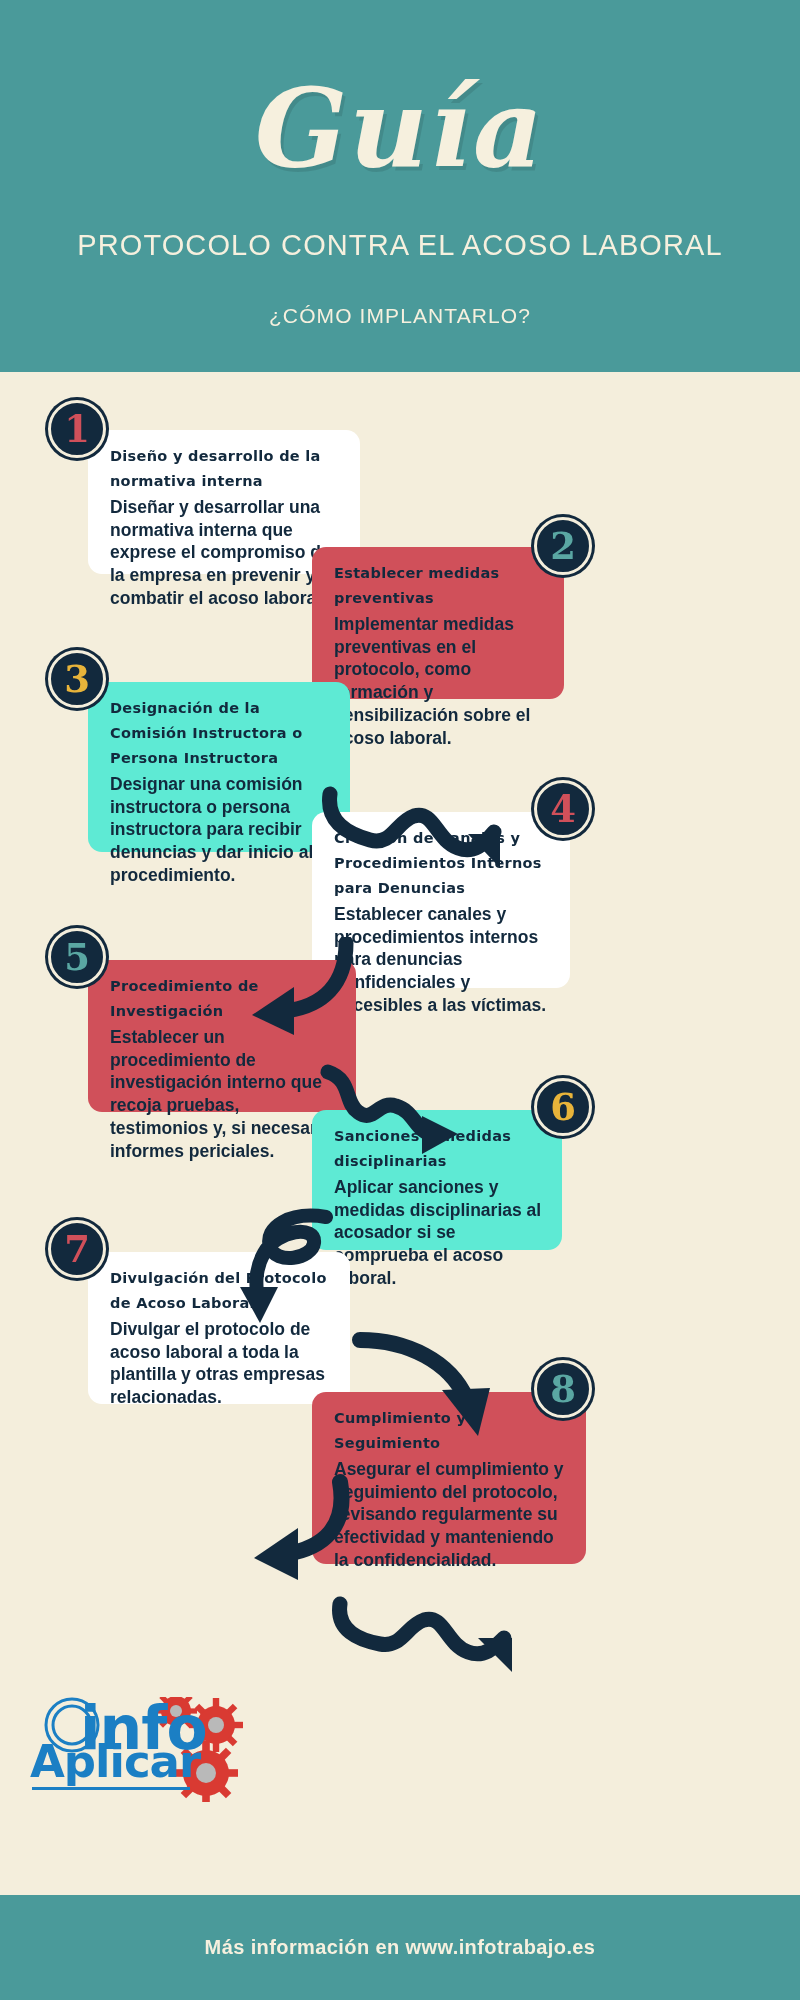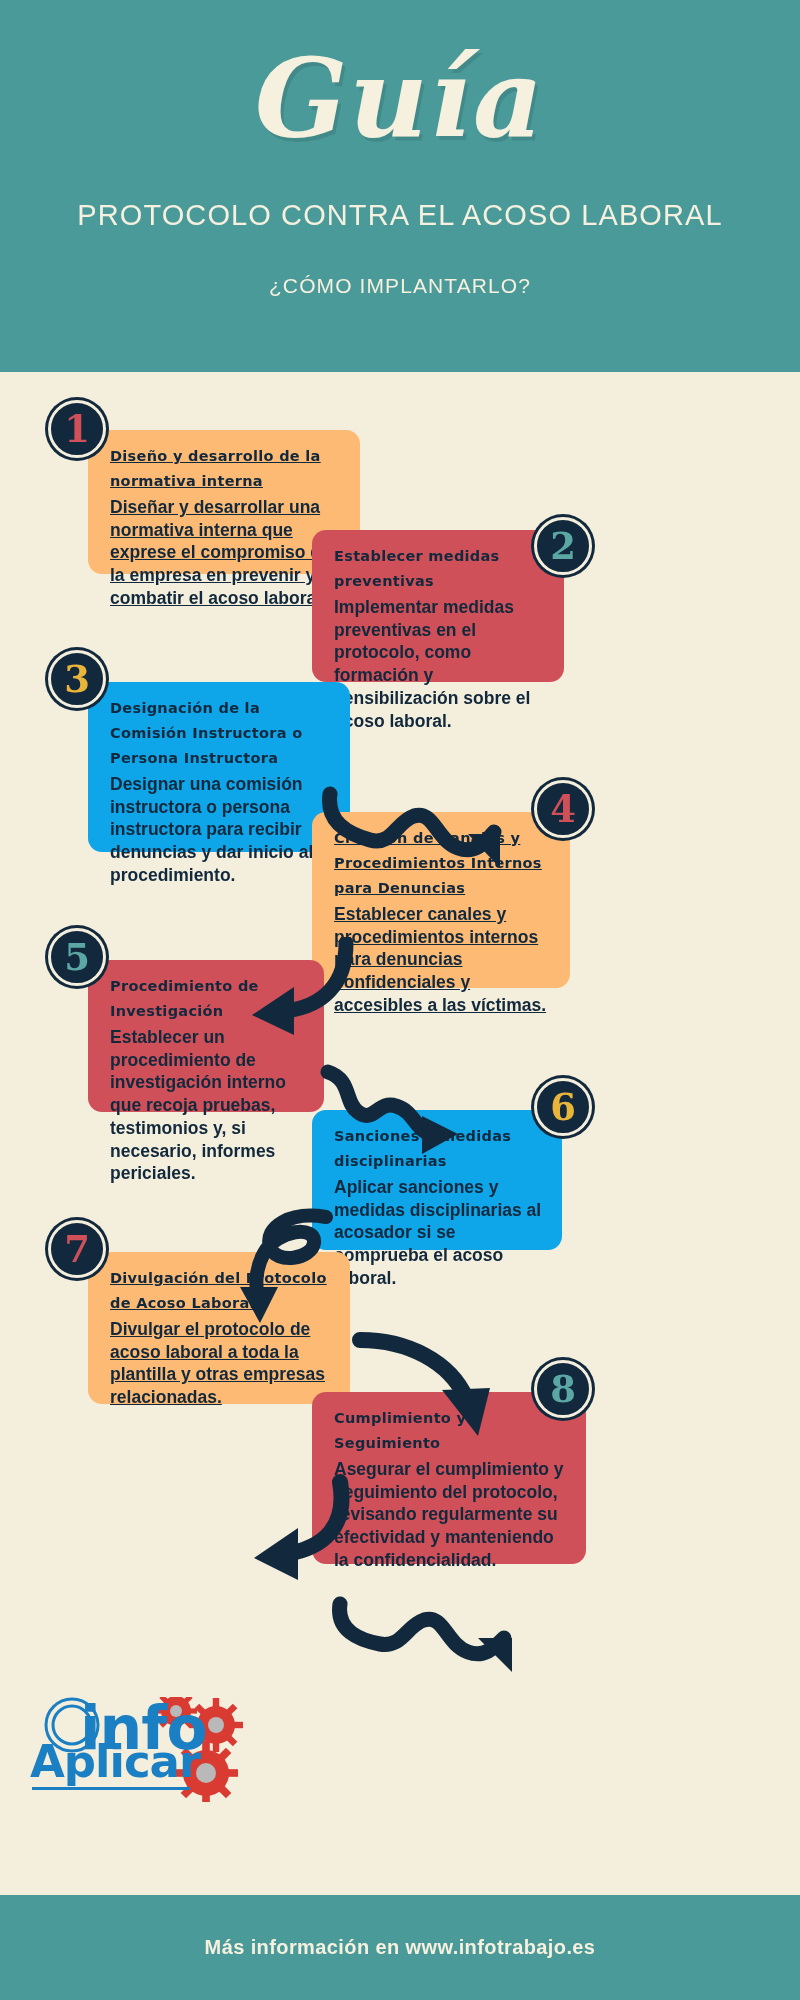--- a/index.html
+++ b/index.html
@@ -18,21 +18,21 @@
     position:relative;
     text-align:center;
   }
   .guia {
     font-family:"DejaVu Serif", serif;
     font-style:italic;
     font-weight:bold;
     font-size:108px;
     color:#f6f0de;
     letter-spacing:2px;
-    padding-top:42px;
+    padding-top:72px;
     line-height:1.05;
     text-shadow:3px 4px 0 rgba(0,0,0,0.10);
   }
   .sub1 {
     font-family:"Liberation Sans", sans-serif;
     font-size:29px;
     font-weight:500;
     color:#f6f0de;
     letter-spacing:1.1px;
     margin-top:44px;
@@ -65,23 +65,23 @@
     color:#12293d;
   }
   .card .bdy {
     font-family:"Liberation Sans", sans-serif;
     font-weight:bold;
     font-size:17.5px;
     line-height:1.30;
     color:#12293d;
     margin-top:2px;
   }
-  .yellow { background:#fdba74;text-decoration:underline; }
+  .yellow { background:#ffffff; }
   .red    { background:#d0505a; }
-  .teal   { background:#0ea5e9; }
+  .teal   { background:#5eead4; }
 
   
   .badge {
     position:absolute;
     width:58px; height:58px;
     border-radius:50%;
     background:#12293d;
     border:3px solid #f4eedc;
     box-shadow:0 0 0 3px #12293d;
     display:flex; align-items:center; justify-content:center;
@@ -170,39 +170,39 @@
     <path d="M10 14 C 6 40, 28 50, 50 54 C 72 58, 76 36, 94 30 C 114 24, 116 54, 138 62 C 154 68, 164 58, 174 48" stroke="#12293d" stroke-width="15" fill="none" stroke-linecap="round"></path>
     <path d="M148 48 L182 48 L182 82 Z" fill="#12293d"></path>
   </svg>
 
   <div class="card yellow" style="left:88px; top:58px; width:272px; height:144px;">
     <div class="ttl">Diseño y desarrollo de la normativa interna</div>
     <div class="bdy">Diseñar y desarrollar una normativa interna que exprese el compromiso de la empresa en prevenir y combatir el acoso laboral.</div>
   </div>
   <div class="badge n-red" style="left:48px; top:28px;">1</div>
 
-  <div class="card red" style="left:312px; top:158px; width:252px; height:152px;">
+  <div class="card red" style="left:312px; top:175px; width:252px; height:152px;">
     <div class="ttl">Establecer medidas preventivas</div>
     <div class="bdy">Implementar medidas preventivas en el protocolo, como formación y sensibilización sobre el acoso laboral.</div>
   </div>
   <div class="badge n-tea" style="left:534px; top:145px;">2</div>
 
   <div class="card teal" style="left:88px; top:310px; width:262px; height:170px;">
     <div class="ttl">Designación de la Comisión Instructora o Persona Instructora</div>
     <div class="bdy">Designar una comisión instructora o persona instructora para recibir denuncias y dar inicio al procedimiento.</div>
   </div>
   <div class="badge n-yel" style="left:48px; top:278px;">3</div>
 
   <div class="card yellow" style="left:312px; top:440px; width:258px; height:176px;">
     <div class="ttl">Creación de Canales y Procedimientos Internos para Denuncias</div>
     <div class="bdy">Establecer canales y procedimientos internos para denuncias confidenciales y accesibles a las víctimas.</div>
   </div>
   <div class="badge n-red" style="left:534px; top:408px;">4</div>
 
-  <div class="card red" style="left:88px; top:588px; width:236px; height:152px;">
+  <div class="card red" style="left:88px; top:588px; width:268px; height:152px;">
     <div class="ttl">Procedimiento de Investigación</div>
     <div class="bdy">Establecer un procedimiento de investigación interno que recoja pruebas, testimonios y, si necesario, informes periciales.</div>
   </div>
   <div class="badge n-tea" style="left:48px; top:556px;">5</div>
 
   <div class="card teal" style="left:312px; top:738px; width:250px; height:140px;">
     <div class="ttl">Sanciones y medidas disciplinarias</div>
     <div class="bdy">Aplicar sanciones y medidas disciplinarias al acosador si se comprueba el acoso laboral.</div>
   </div>
   <div class="badge n-yel" style="left:534px; top:706px;">6</div>

